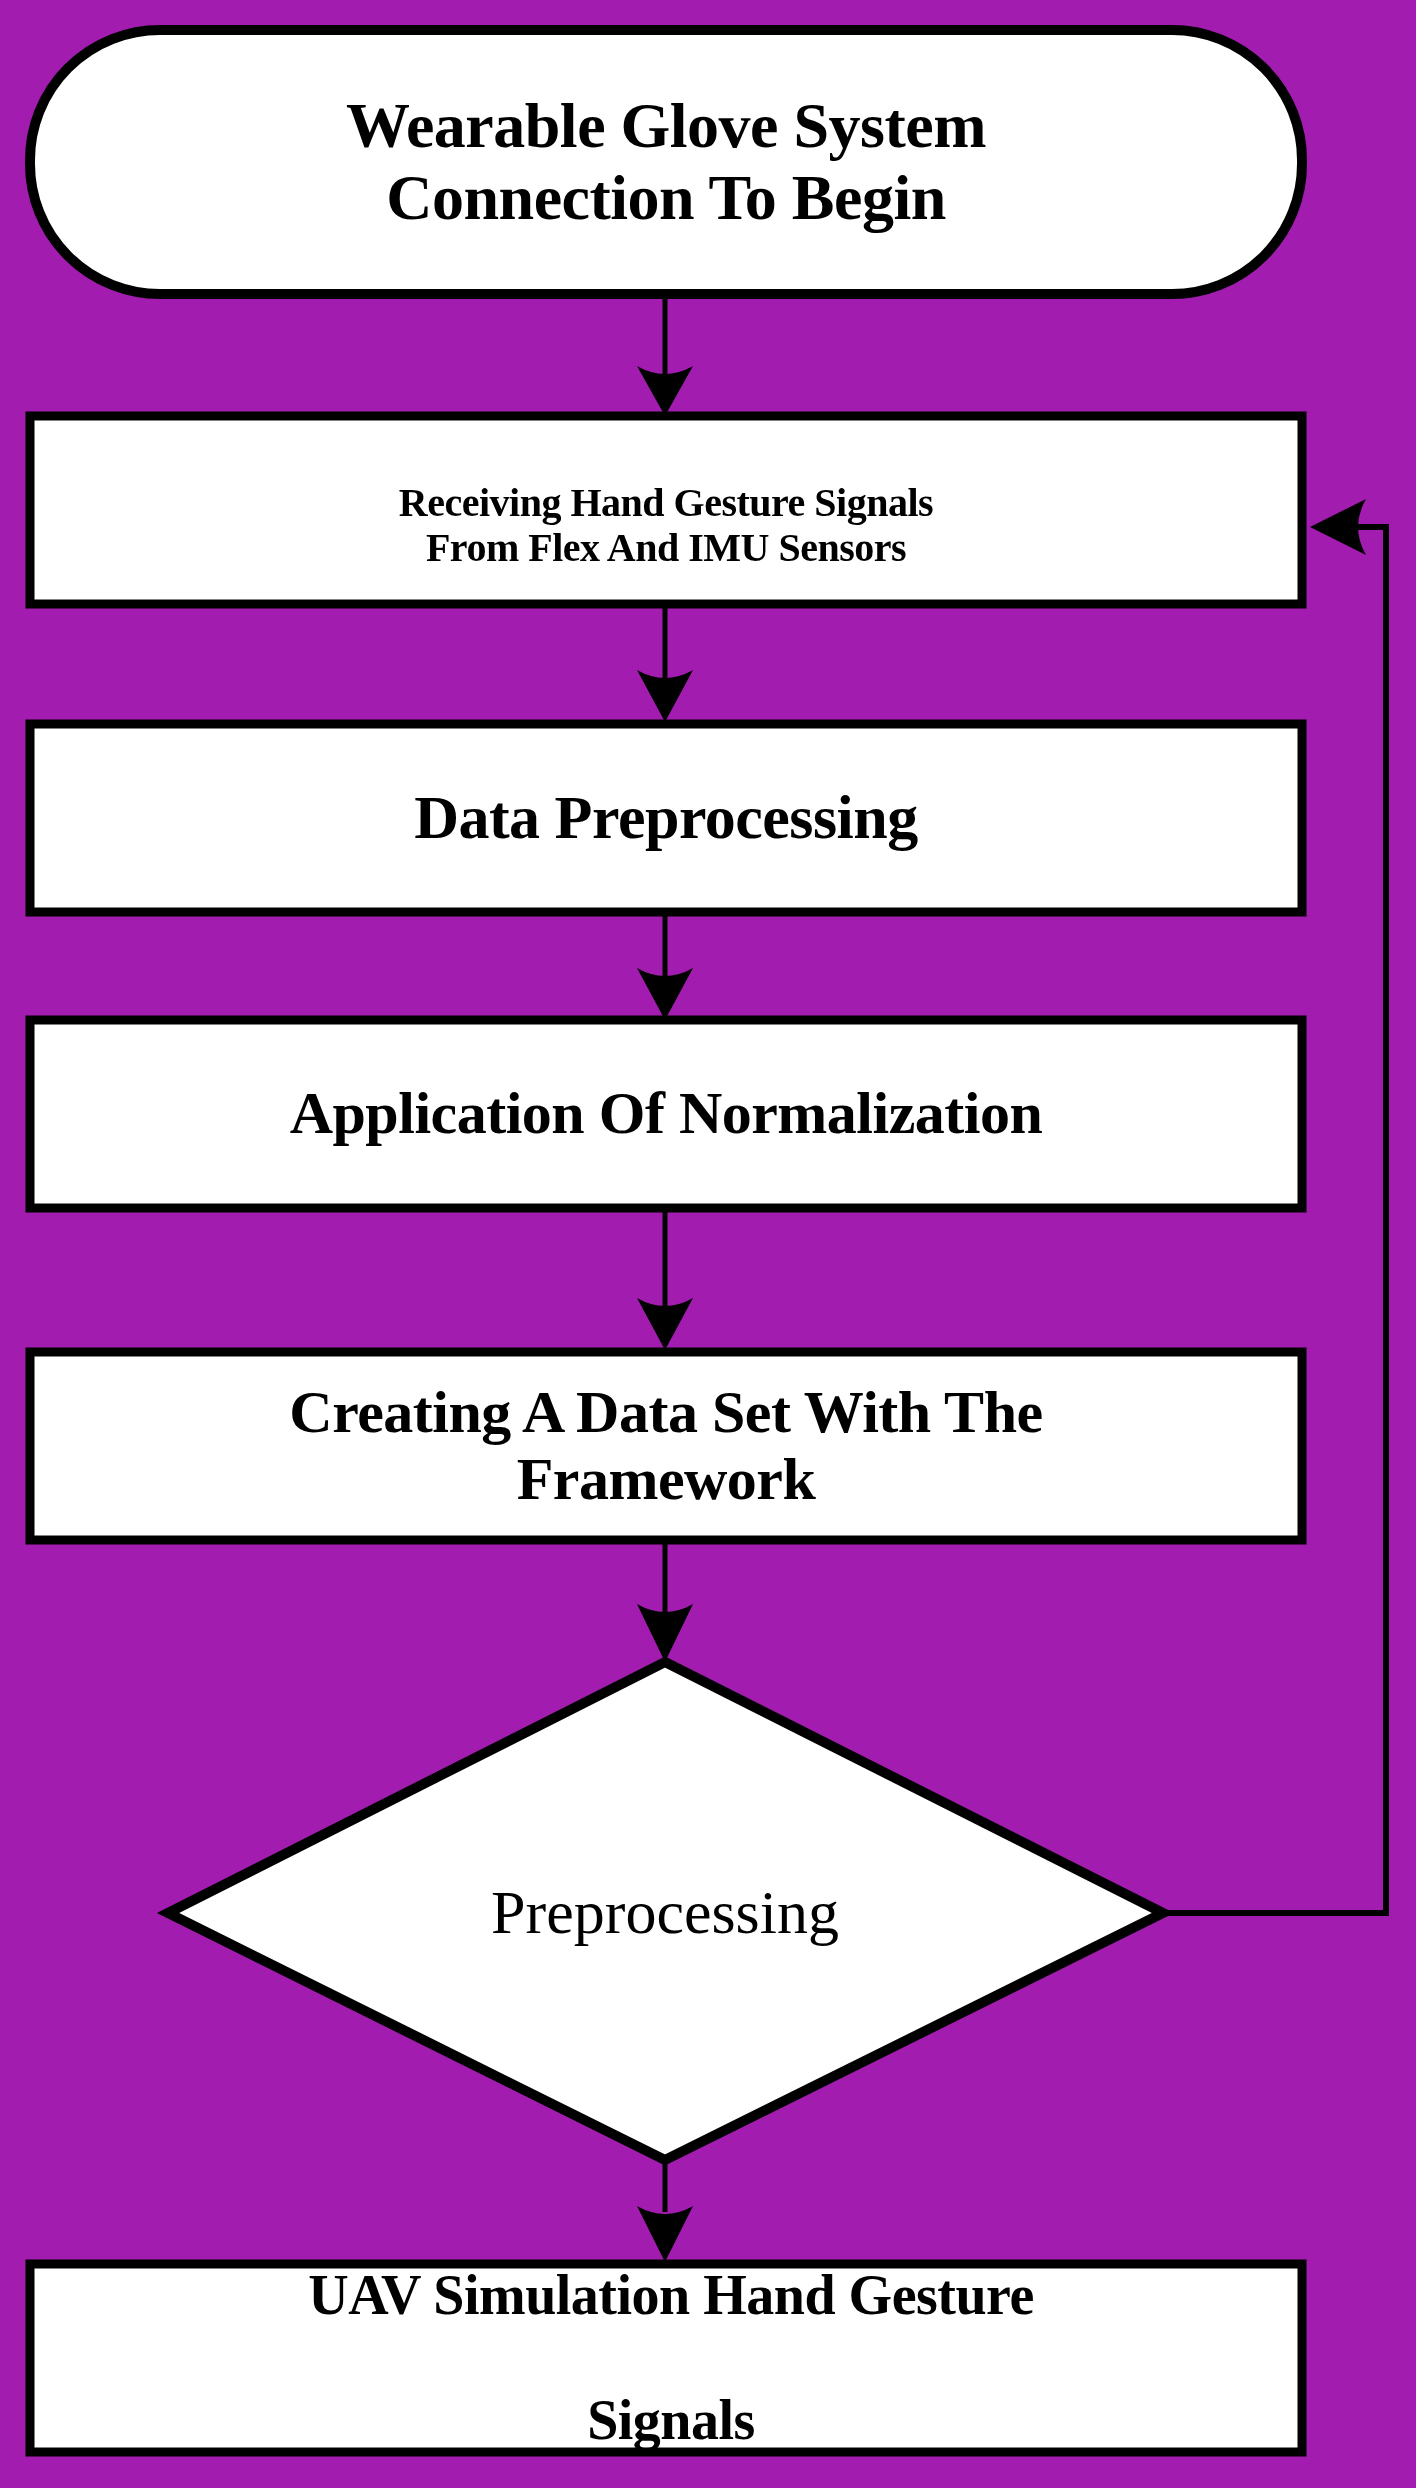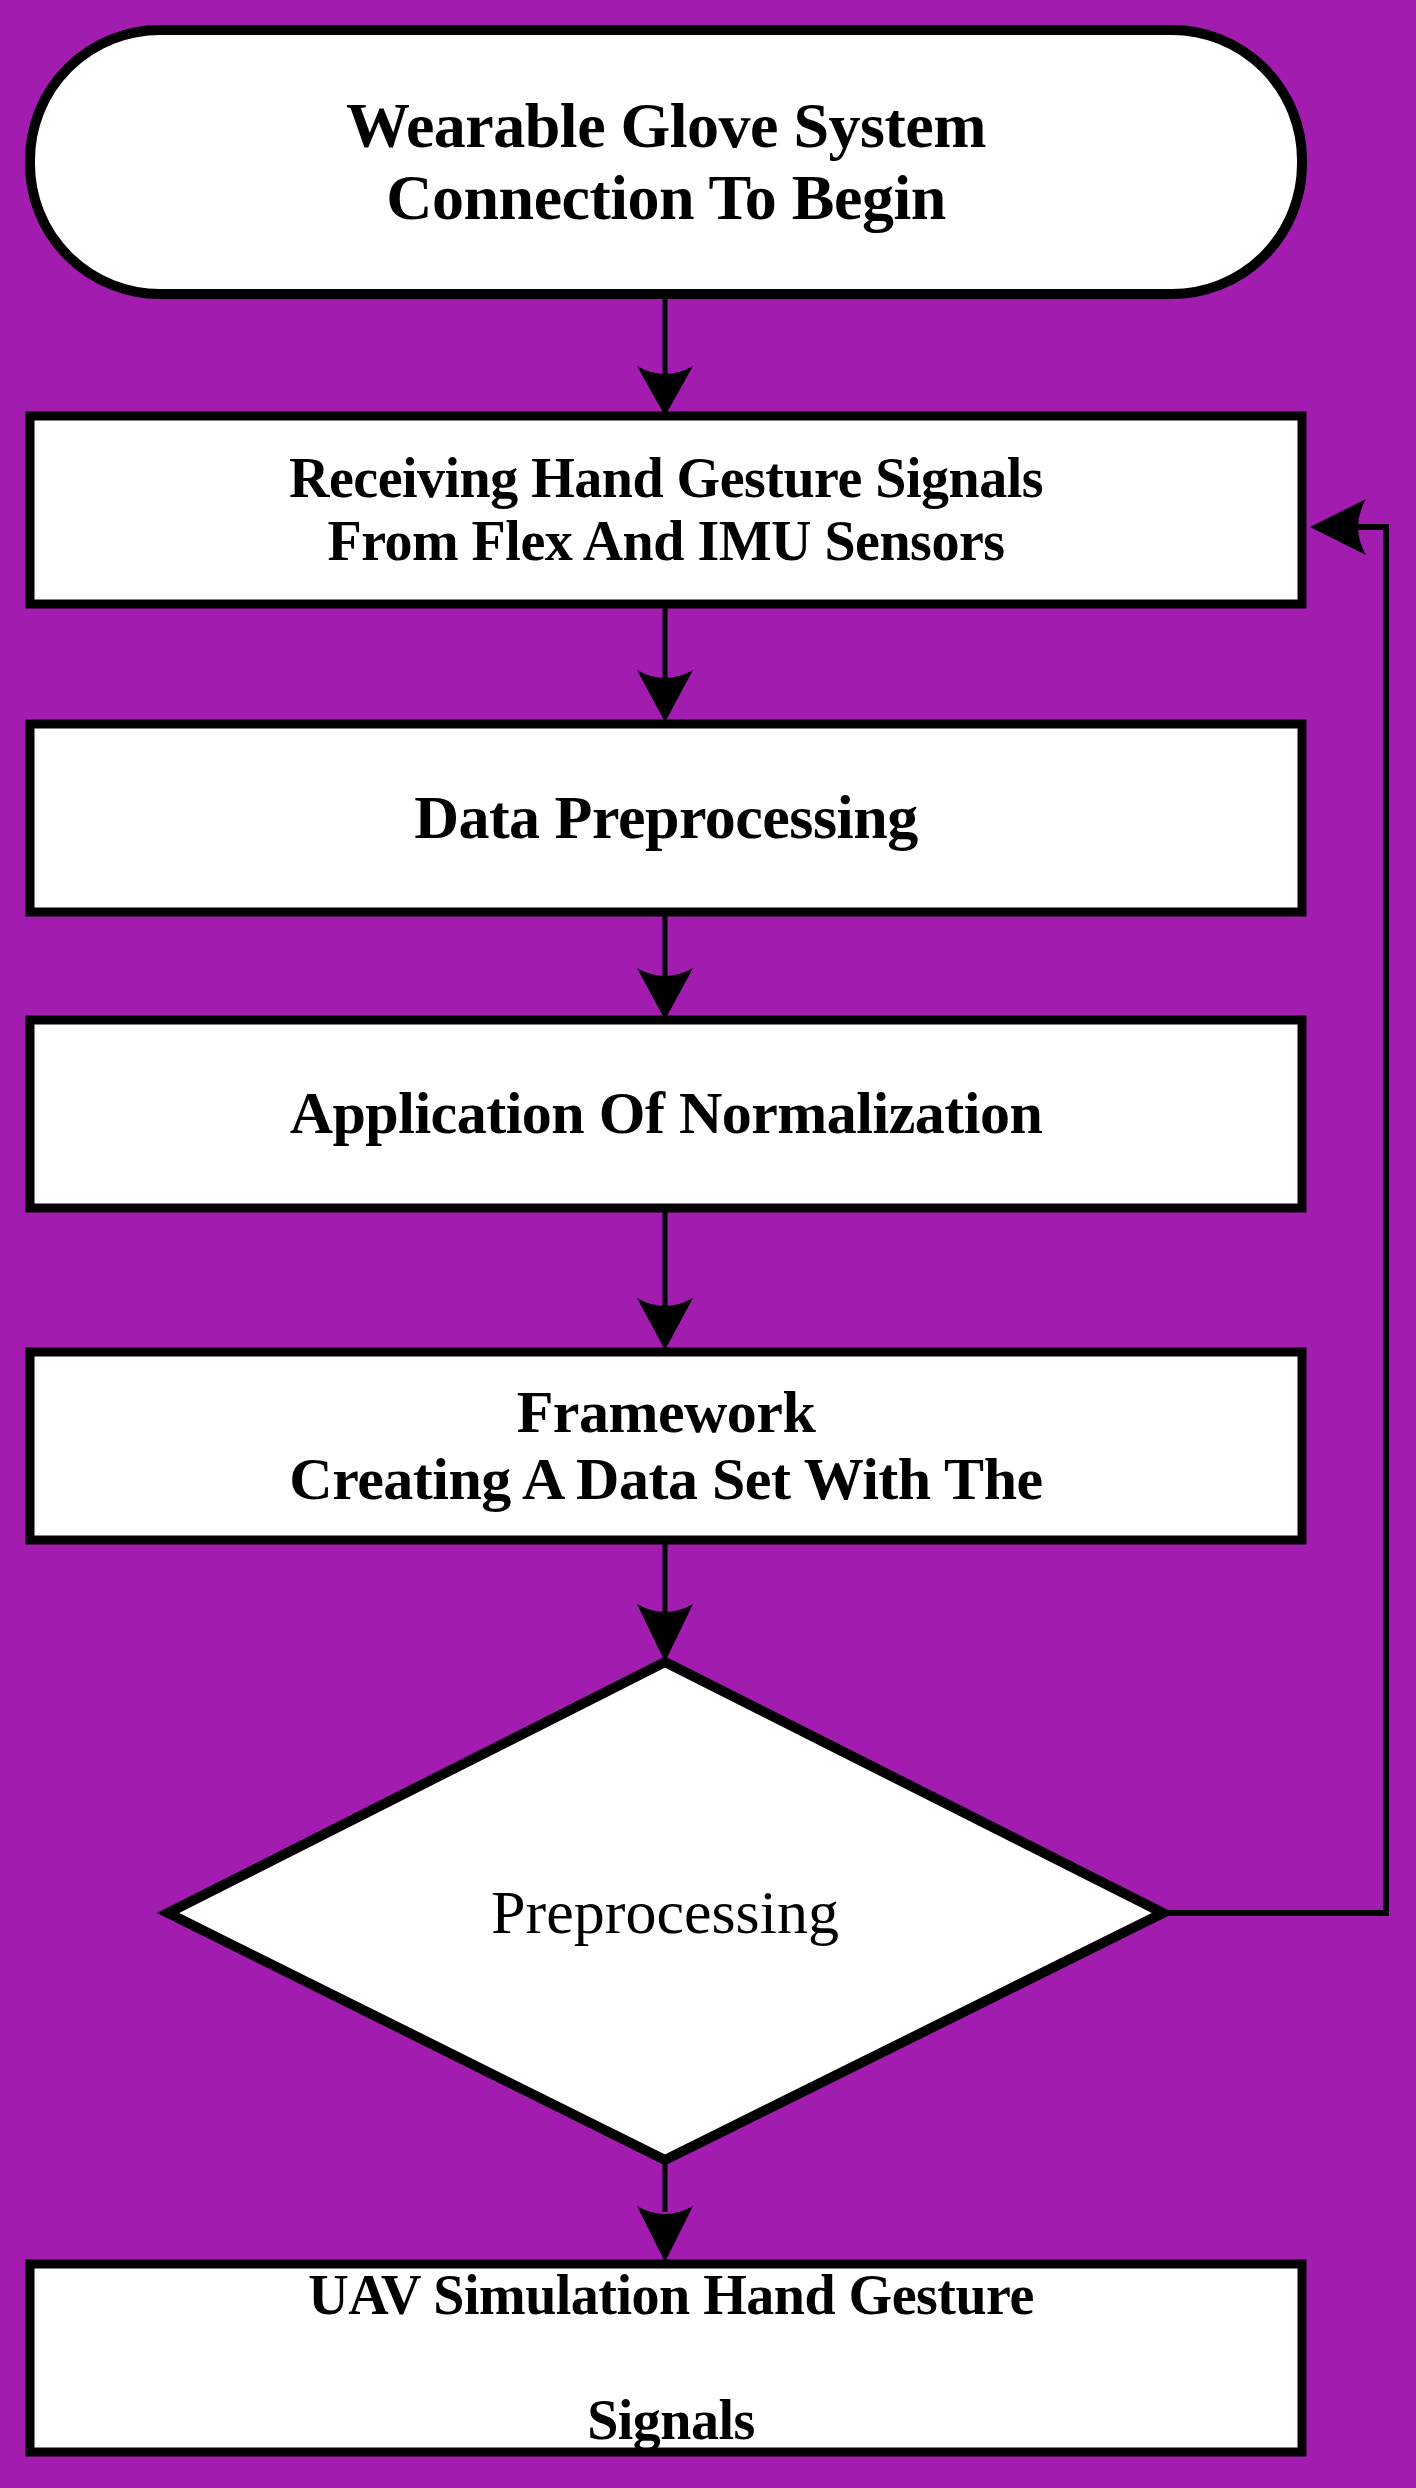--- a/index.html
+++ b/index.html
@@ -125,36 +125,36 @@
       <polyline class="conn-line thick" points="1163,1913 1386,1913 1386,527 1318,527"></polyline>
       <path class="arrow-head" d="M 1310,527 L 1366,499 Q 1350,527 1366,555 Z"></path>
     </g>
   </svg>
 
   <div class="node-label" style="left:60px; top:30px; width:1212px; height:264px; font-size:64px;">
     <span class="lbl-line">Wearable Glove System</span>
     <span class="lbl-line">Connection To Begin</span>
   </div>
 
-  <div class="node-label" style="left:44px; top:416px; width:1244px; height:188px; font-size:56px;">
+  <div class="node-label" style="left:44px; top:432px; width:1244px; height:188px; font-size:40px;">
     <span class="lbl-line">Receiving Hand Gesture Signals</span>
     <span class="lbl-line">From Flex And IMU Sensors</span>
   </div>
 
   <div class="node-label" style="left:44px; top:724px; width:1244px; height:188px; font-size:62px;">
     <span class="lbl-line">Data Preprocessing</span>
   </div>
 
   <div class="node-label" style="left:44px; top:1020px; width:1244px; height:188px; font-size:60px;">
     <span class="lbl-line">Application Of Normalization</span>
   </div>
 
   <div class="node-label" style="left:44px; top:1352px; width:1244px; height:188px; font-size:60px;">
+    <span class="lbl-line">Creating A Data Set With The</span>
     <span class="lbl-line">Framework</span>
-    <span class="lbl-line">Creating A Data Set With The</span>
   </div>
 
   <div class="node-label plain" style="left:370px; top:1850px; width:590px; height:126px; font-size:62px;">
     <span class="lbl-line">Preprocessing</span>
   </div>
 
   <div class="node-label" style="left:49px; top:2264px; width:1244px; height:188px; font-size:56px;justify-content:space-between;">
     <span class="lbl-line">UAV Simulation Hand Gesture</span>
     <span class="lbl-line">Signals</span>
   </div>

